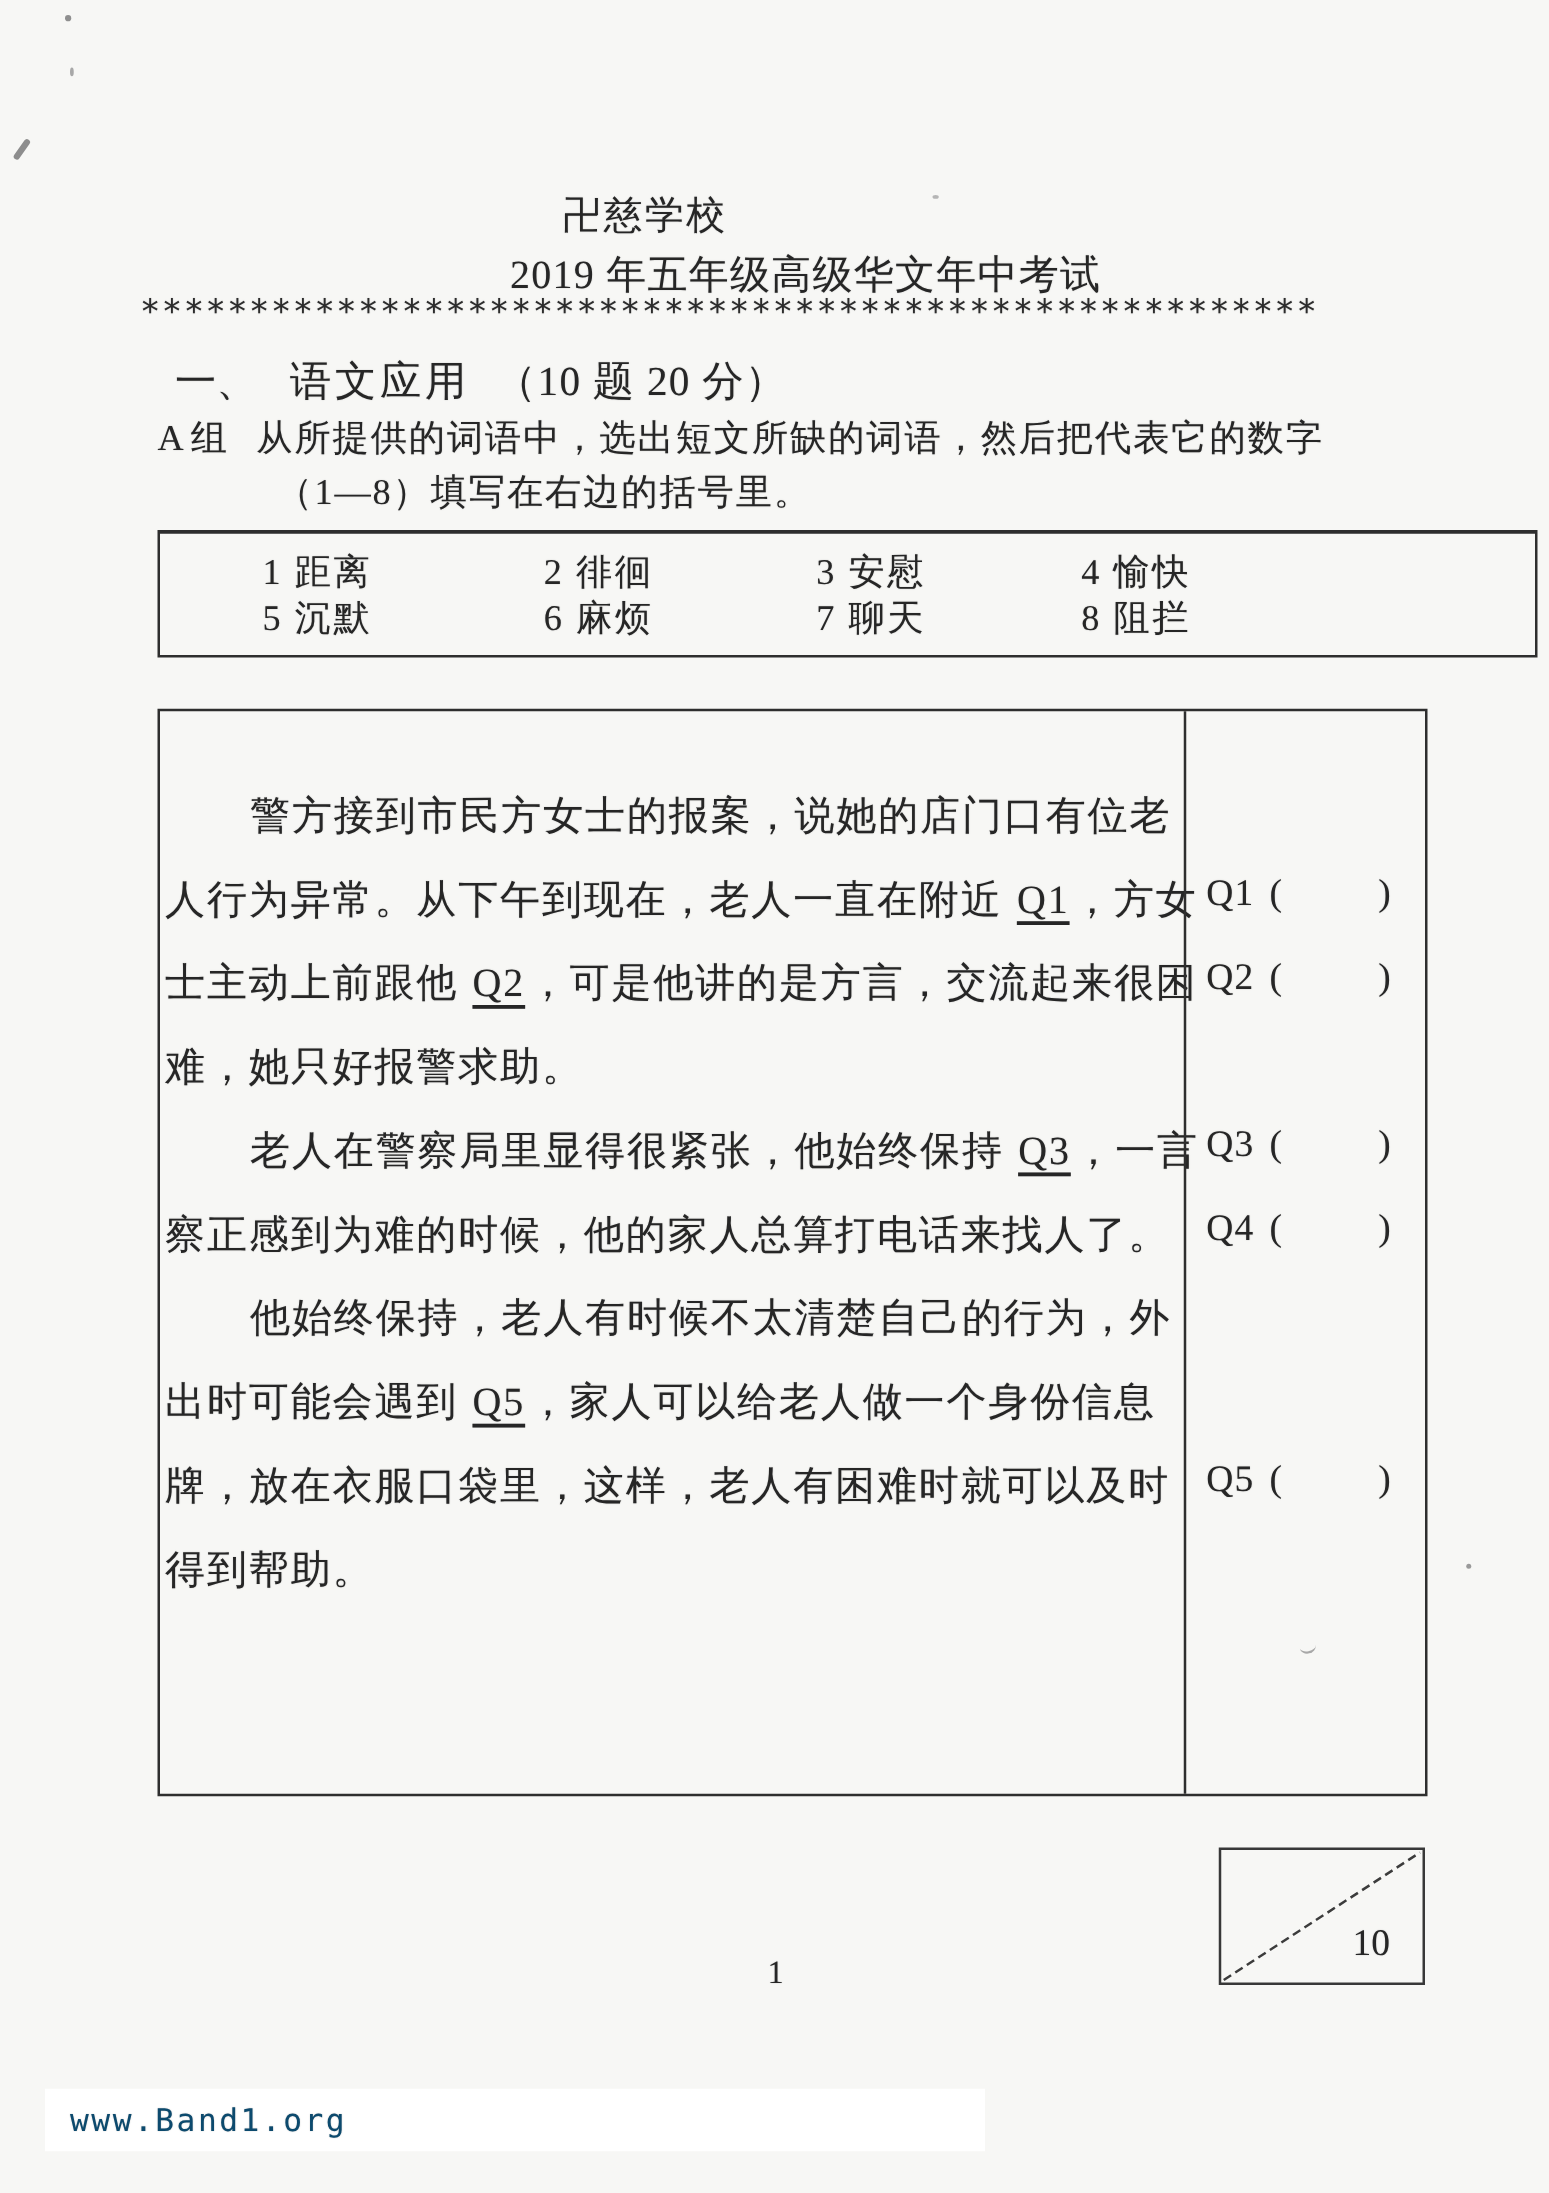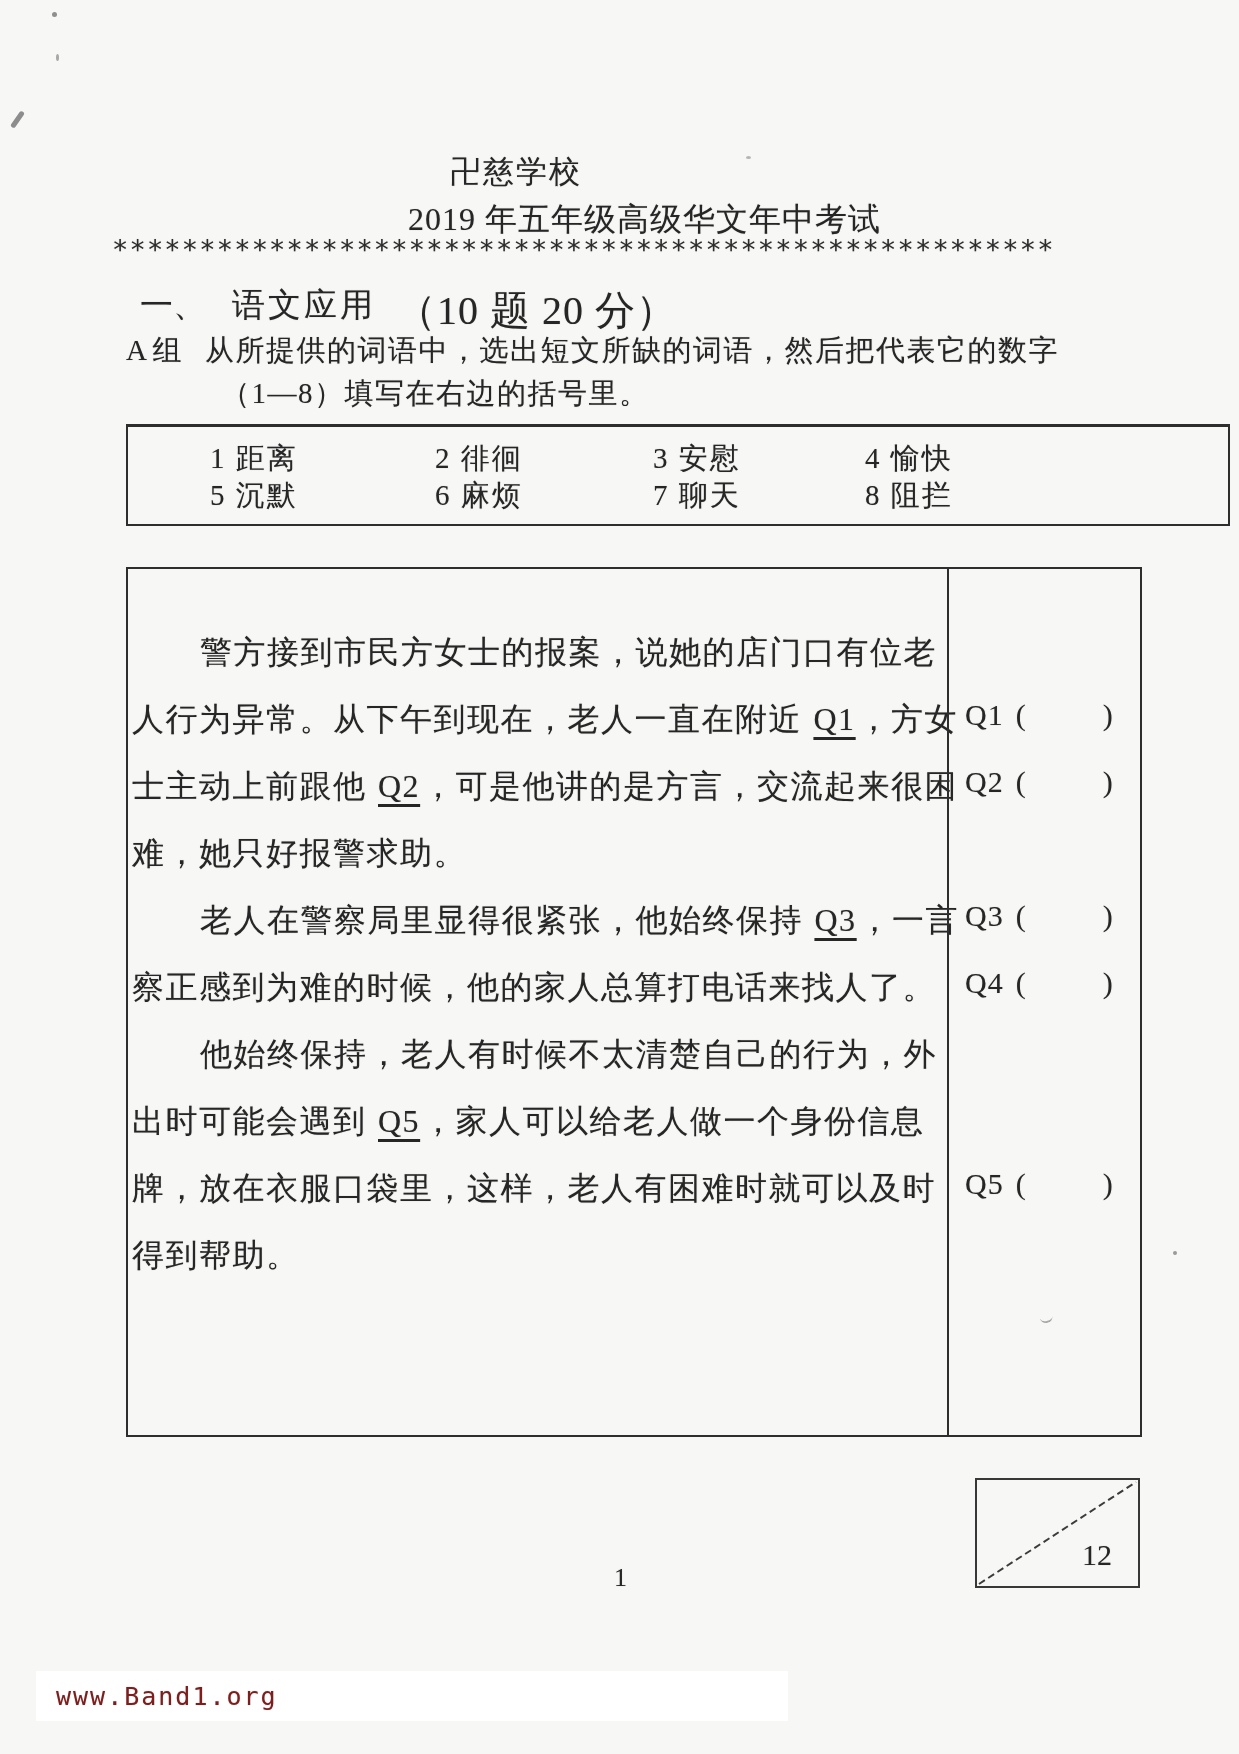--- a/index.html
+++ b/index.html
@@ -18,21 +18,21 @@
     font-size:31px; letter-spacing:2px; }
   .exam-title { position:absolute; top:198px; left:408px;
     font-size:32px; letter-spacing:1px; white-space:nowrap; }
   .separator { position:absolute; top:234px; left:112px; width:940px;
     font-family:"DejaVu Sans Mono", monospace; font-size:27px;
     letter-spacing:1.2px; white-space:nowrap; overflow:hidden; color:#2c2c2c; }
 
   
   .sec-num   { position:absolute; top:283px; left:140px; font-size:33px; }
   .sec-title { position:absolute; top:283px; left:232px; font-size:33px; letter-spacing:3px; }
-  .sec-pts   { position:absolute; top:283px; left:396px; font-size:40px; letter-spacing:1px; }
+  .sec-pts   { position:absolute; top:283px; left:396px; font-size:33px; letter-spacing:1px; }
 
   .parta-label { position:absolute; top:331px; left:126px; font-size:29px; }
   .parta-line1 { position:absolute; top:331px; left:205px; font-size:29px; letter-spacing:1.5px; white-space:nowrap; }
   .parta-line2 { position:absolute; top:374px; left:205px; font-size:29px; letter-spacing:1.5px;margin-left:16px; }
 
   
   .word-box { position:absolute; top:424px; left:126px; width:1104px; height:102px;
     border:2px solid #2e2e2e; border-top-width:3px; padding:13px 0 16px 82px; }
   .wb-row { display:grid; grid-template-columns:225px 218px 212px 1fr;
     font-size:29px; letter-spacing:2px; height:37px; line-height:37px; }
@@ -59,21 +59,21 @@
     border:2px solid #383838; }
   .score-box svg { position:absolute; top:0; left:0; }
   .score-value { position:absolute; right:26px; bottom:14px; font-size:30px; }
 
   .page-number { position:absolute; top:1563px; left:614px; font-size:26px; }
 
   .watermark-strip { position:absolute; top:1671px; left:36px; width:752px; height:50px;
     background:#ffffff; }
   .watermark { position:absolute; top:1682px; left:56px;
     font-family:"DejaVu Sans Mono", monospace; font-size:25px; letter-spacing:2px;
-    color:#7f1d1d; }
+    color:#0c4a6e; }
 
   
   .speck { position:absolute; border-radius:50%; }
   .speck-a { top:12px;  left:52px;  width:5px;  height:5px;  background:#8f8f8f; }
   .speck-b { top:54px;  left:56px;  width:3px;  height:7px;  background:#a8a8a8; }
   .mark-stroke { position:absolute; top:110px; left:15px; width:5px; height:19px;
     background:#8d8d8d; transform:rotate(35deg); border-radius:3px; }
   .speck-c { top:156px; left:746px; width:5px; height:3px; background:#b5b5b5; }
   .speck-d { top:1251px; left:1173px; width:4px; height:4px; background:#9a9a9a; }
   .mark-tilde { position:absolute; top:1316px; left:1040px; width:13px; height:7px;
@@ -161,19 +161,19 @@
         <span class="gap"></span>
         <span>)</span>
       </div>
     </div>
 </div>
 
 <div class="score-box">
   <svg width="161" height="106">
     <line x1="2" y1="104" x2="159" y2="2" stroke="#3c3c3c" stroke-width="2" stroke-dasharray="7 4"></line>
   </svg>
-  <div class="score-value">12</div>
+  <div class="score-value">10</div>
 </div>
 
 <div class="page-number">1</div>
 
 <div class="watermark-strip"></div>
 <div class="watermark">www.Band1.org</div>
 
 </body></html>

